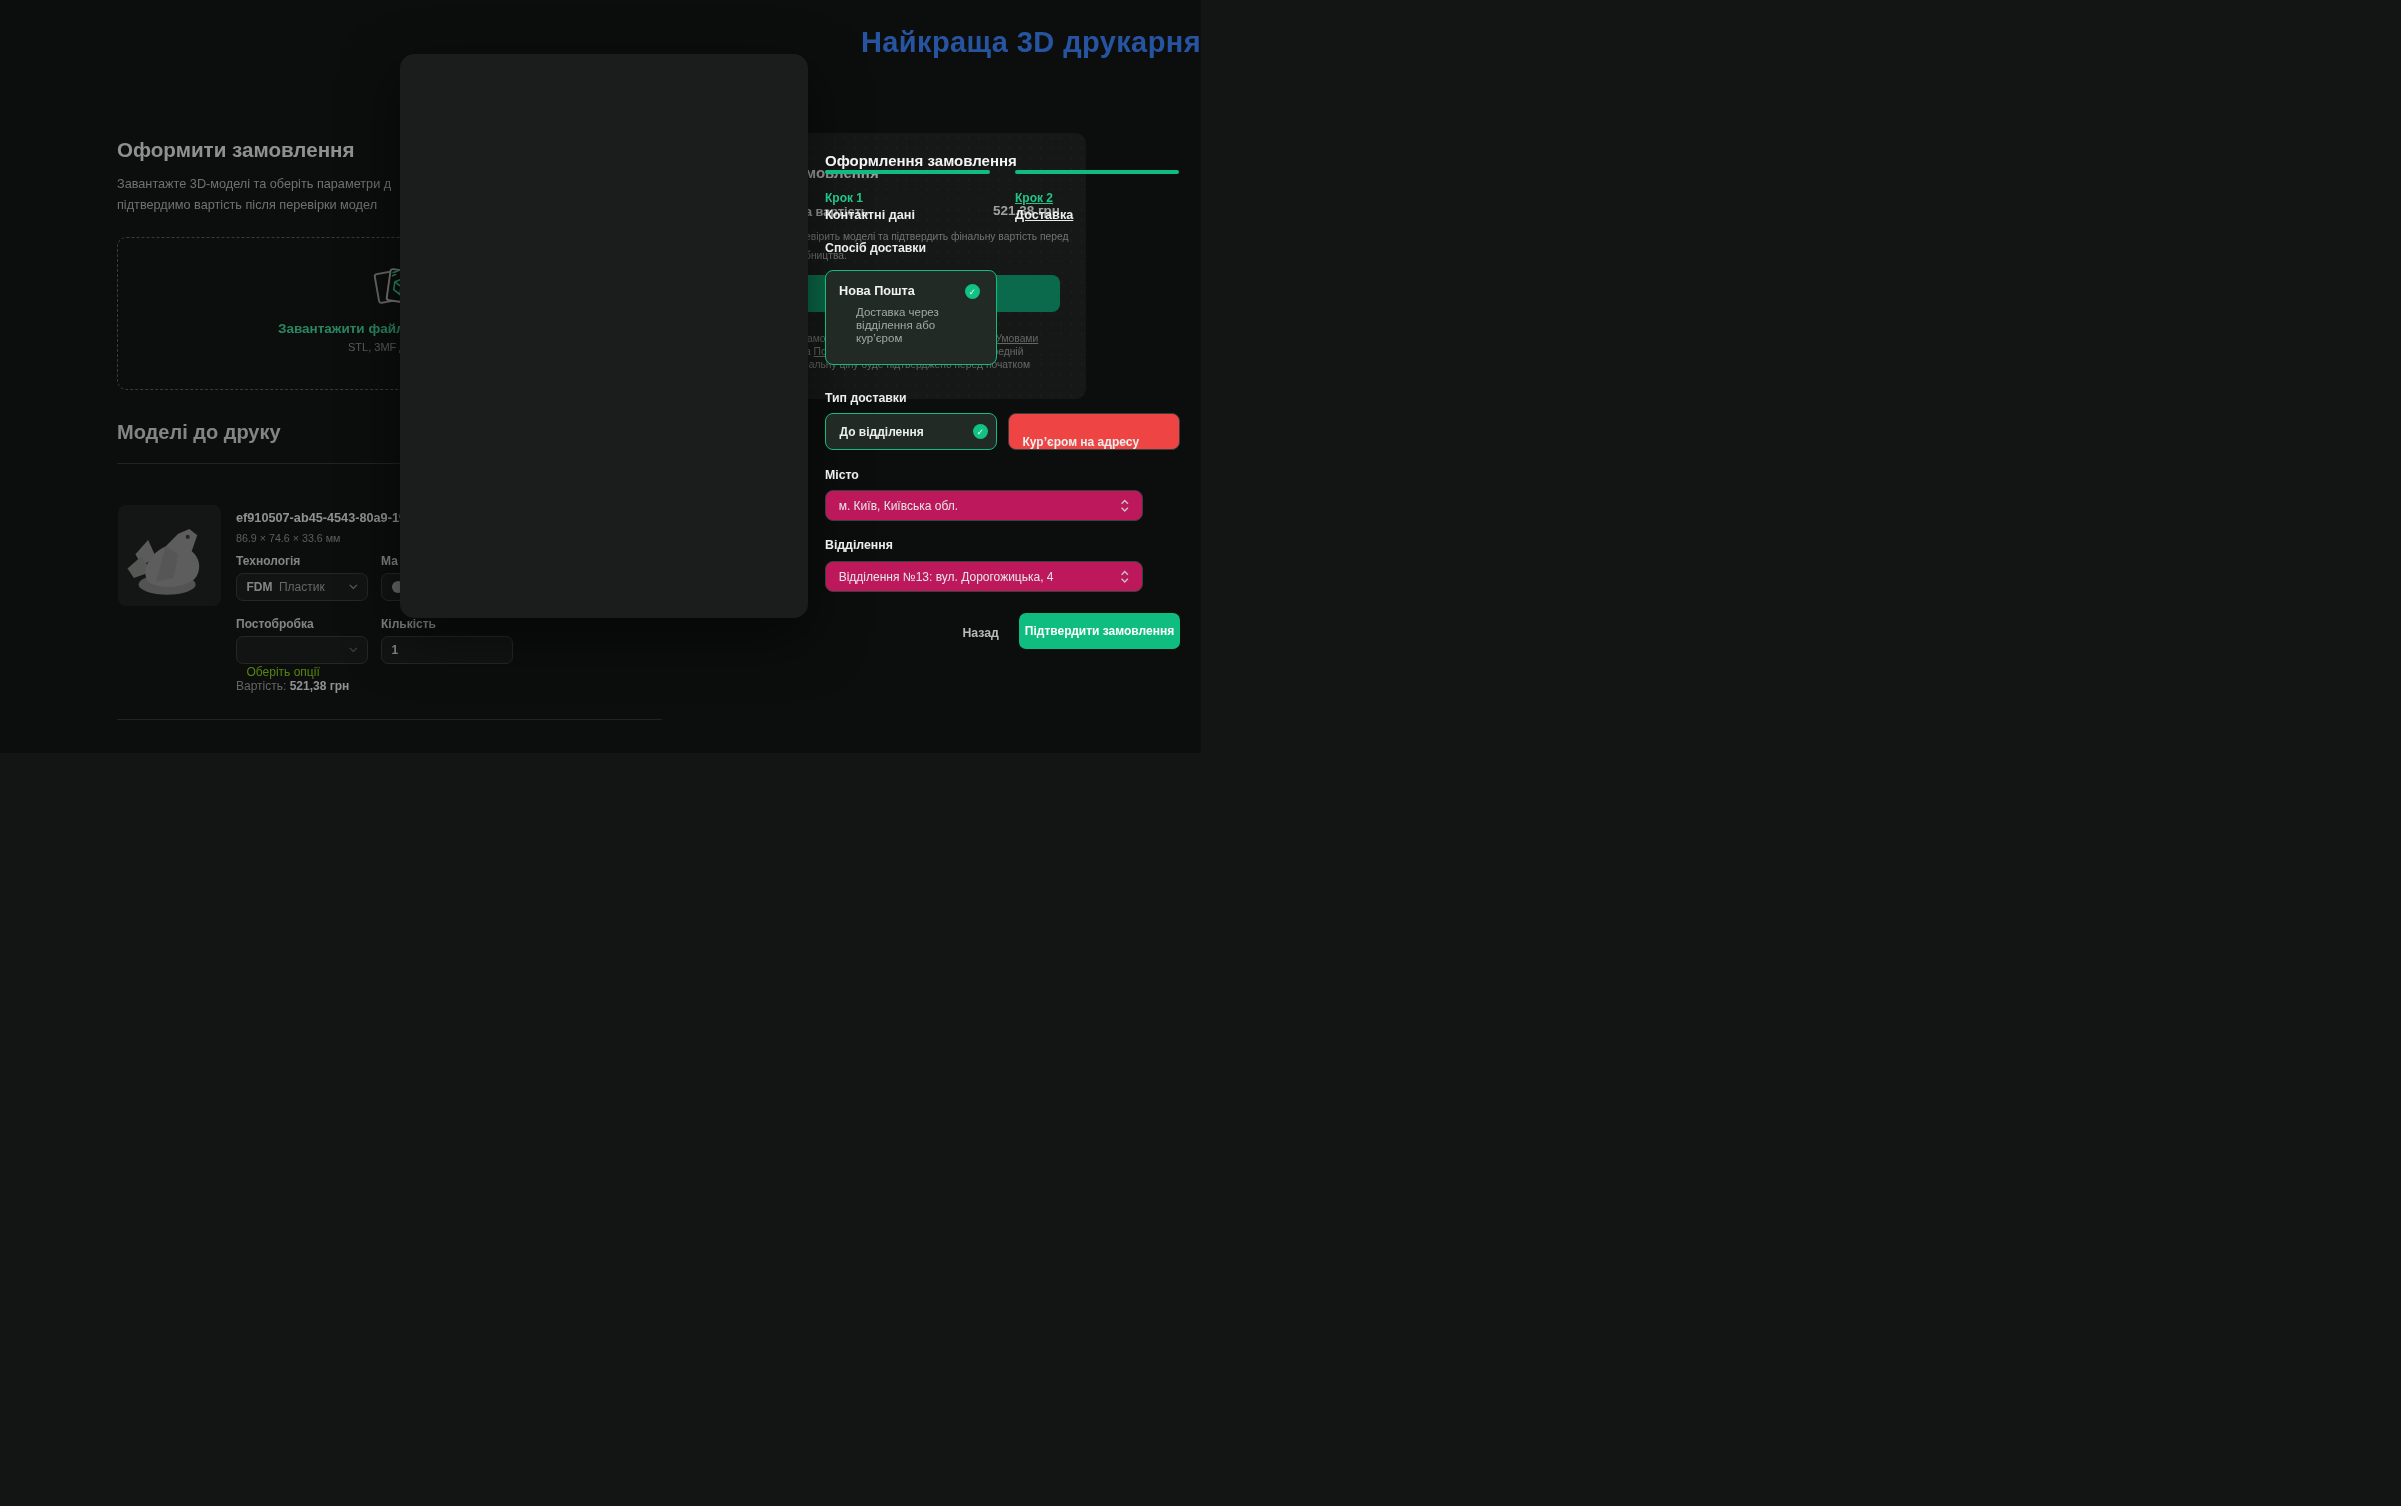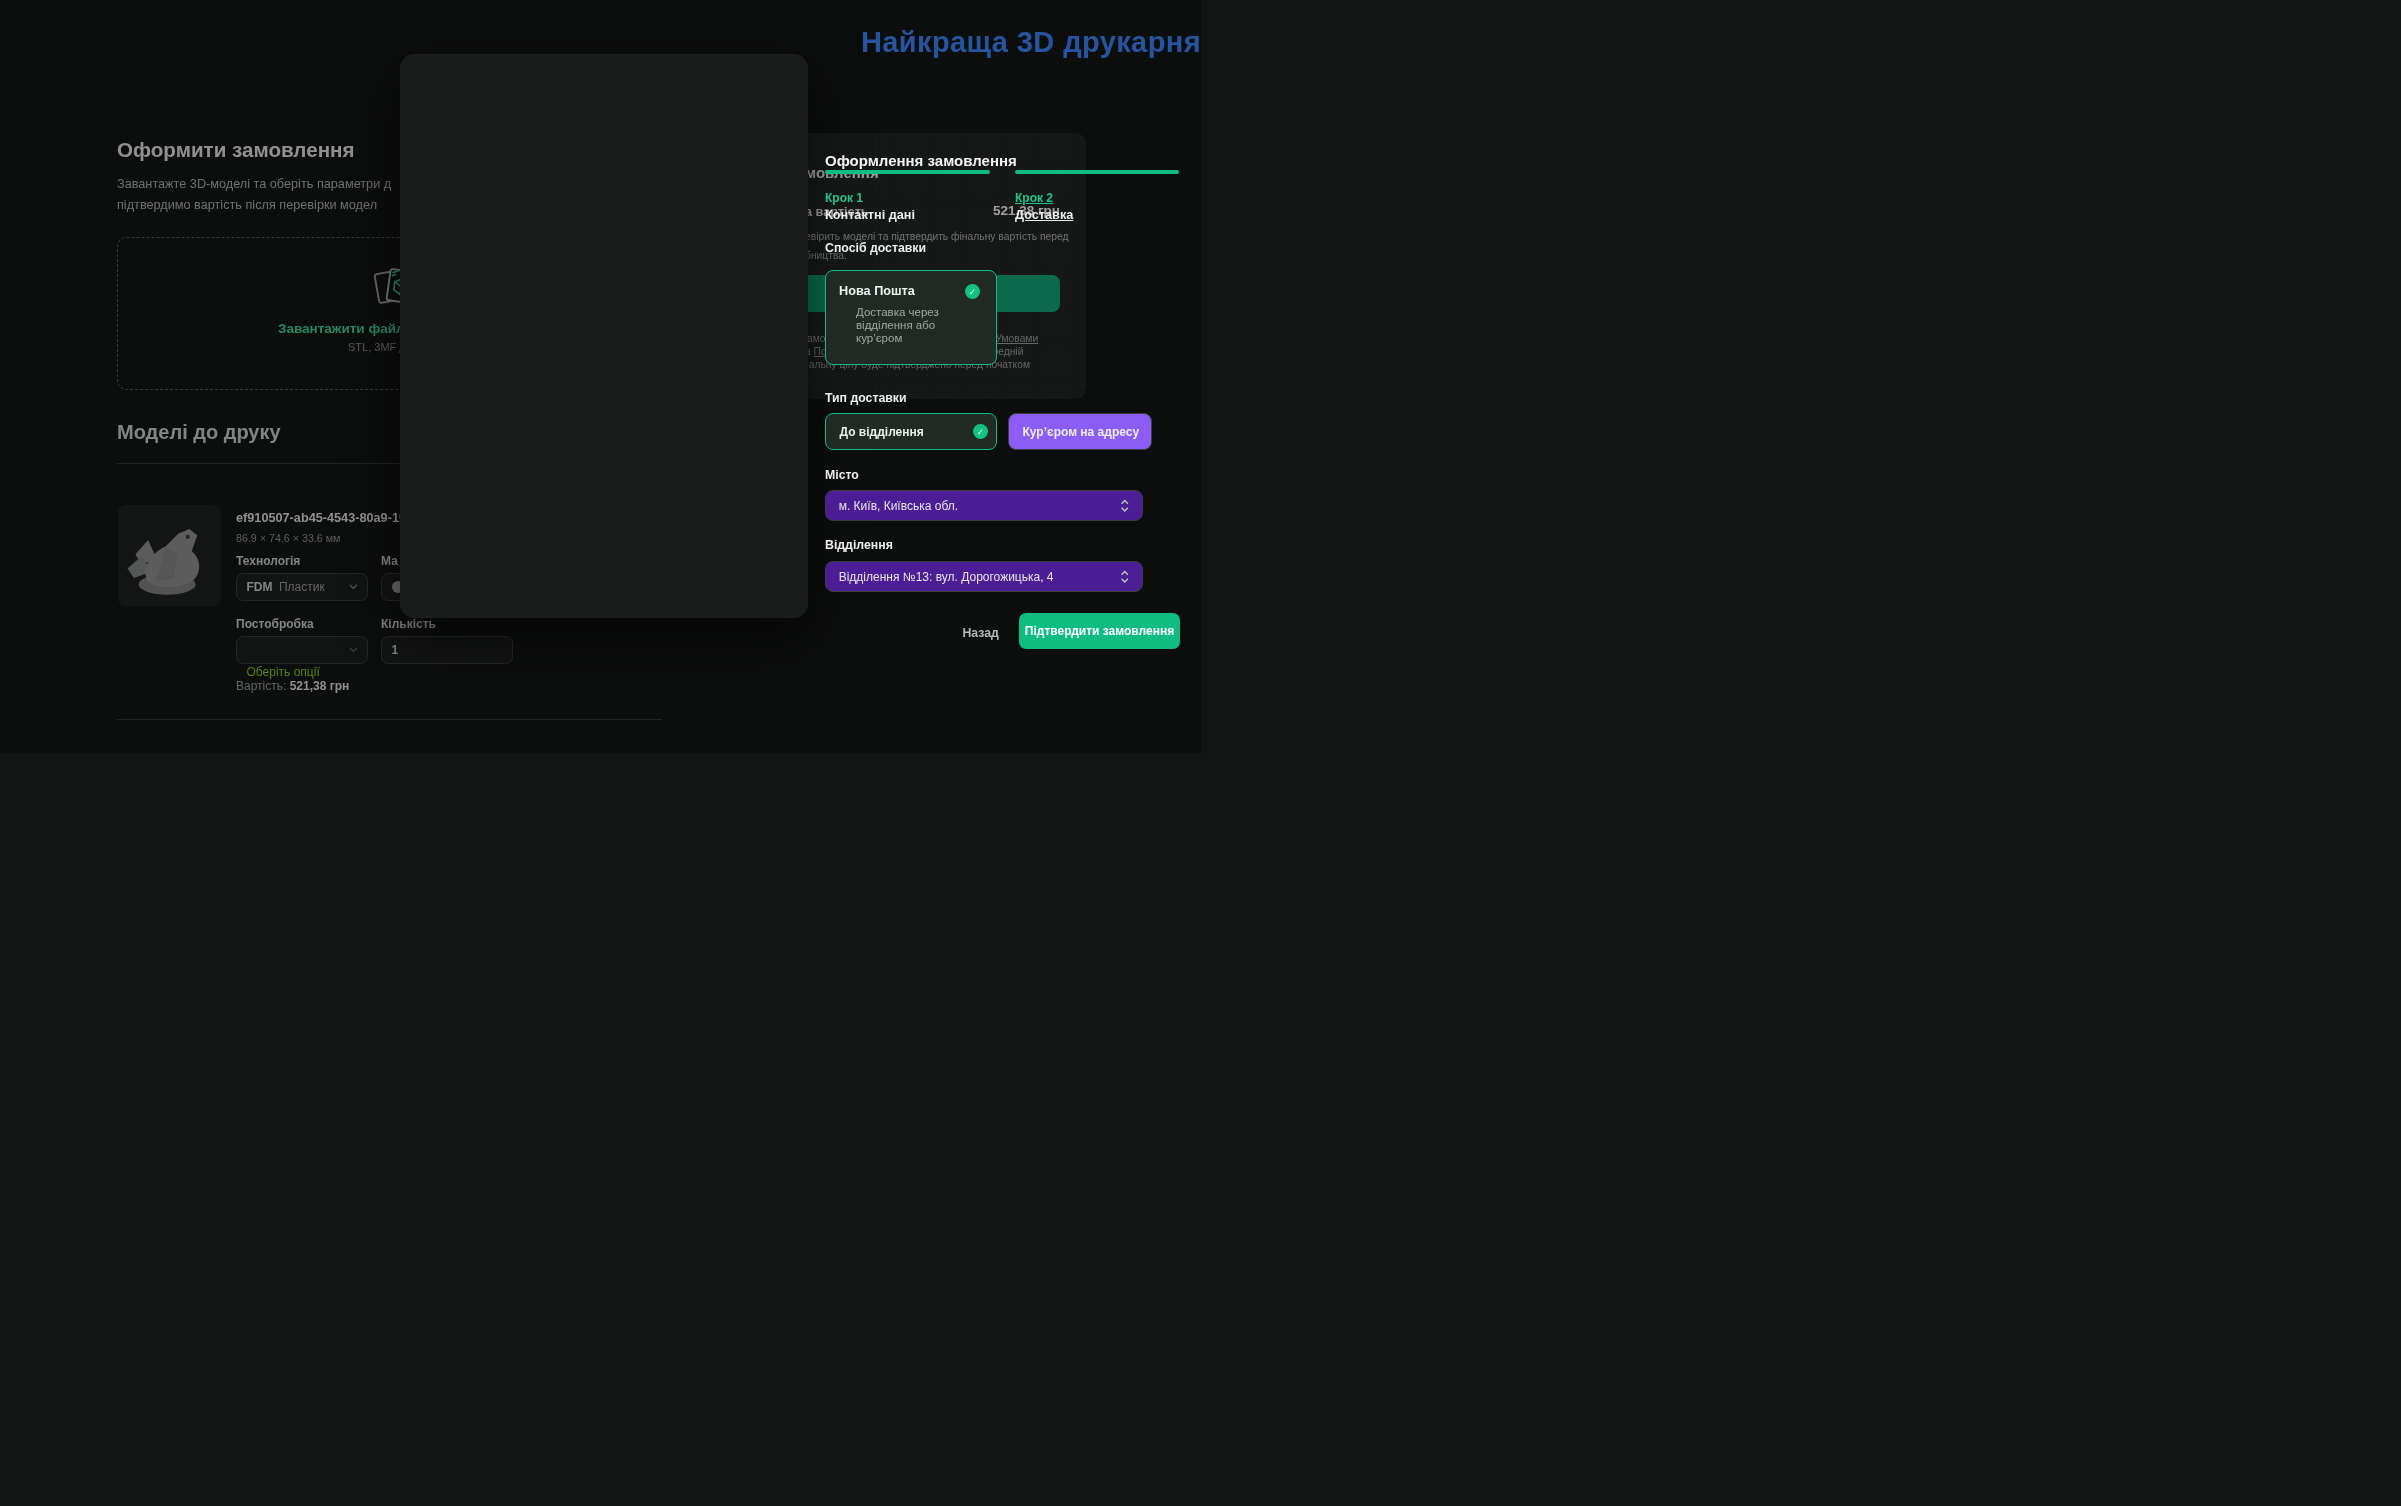--- a/index.html
+++ b/index.html
@@ -73,22 +73,22 @@
   #m-city-label{left:425px;top:414px;}
   #m-branch-label{left:425px;top:484px;}
   #np-card{left:425px;top:216px;width:172px;height:95px;border:1.6px solid #10bd80;border-radius:8px;background:#212a25;box-sizing:border-box;}
   #np-title{left:439px;top:230px;font-size:12.7px;font-weight:700;color:#f0f2f0;white-space:nowrap;}
   #np-desc{left:456px;top:252px;width:121px;font-size:11.5px;line-height:13px;color:#a5a8a5;}
   .badge{width:15px;height:15px;border-radius:50%;background:#12c184;display:flex;align-items:center;justify-content:center;font-size:8.7px;color:#eafff5;font-weight:700;}
   #np-badge{left:565px;top:230px;}
   #pill1-badge{left:573px;top:370px;}
   .pill{top:359px;height:37px;border-radius:8px;box-sizing:border-box;display:flex;align-items:center;padding:0 13.5px;font-size:12px;font-weight:700;color:#eceeec;white-space:nowrap;}
   #pill1{left:425px;width:172px;border:1.6px solid #10bd80;background:#212a25;}
-  #pill2{left:608px;width:144px;border:1.2px solid #3a3e3b;background:#8b5cf6;}
-  .m-select{height:31px;width:318px;left:425px;border:0.8px solid #3c403d;background:#4c1d95;border-radius:8px;box-sizing:border-box;display:flex;align-items:center;padding:0 12.7px;font-size:12px;color:#e6e8e6;white-space:nowrap;}
+  #pill2{left:608px;width:172px;border:1.2px solid #3a3e3b;background:#ef4444;align-items:flex-end;}
+  .m-select{height:31px;width:318px;left:425px;border:0.8px solid #3c403d;background:#be185d;border-radius:8px;box-sizing:border-box;display:flex;align-items:center;padding:0 12.7px;font-size:12px;color:#e6e8e6;white-space:nowrap;}
   #city-select{top:436px;}
   #branch-select{top:507px;}
   .m-select .spacer{flex:1;}
   #back-btn{left:556px;top:567px;font-size:12.3px;font-weight:700;color:#b6b9b6;padding:4.8px 6.4px;}
   #confirm-btn{left:619px;top:559px;width:161px;height:36px;border-radius:7.1px;background:#10bd80;display:flex;align-items:center;justify-content:center;font-size:12px;font-weight:700;color:#ffffff;white-space:nowrap;}
 </style>
 </head>
 <body>
 
 <div id="app">

